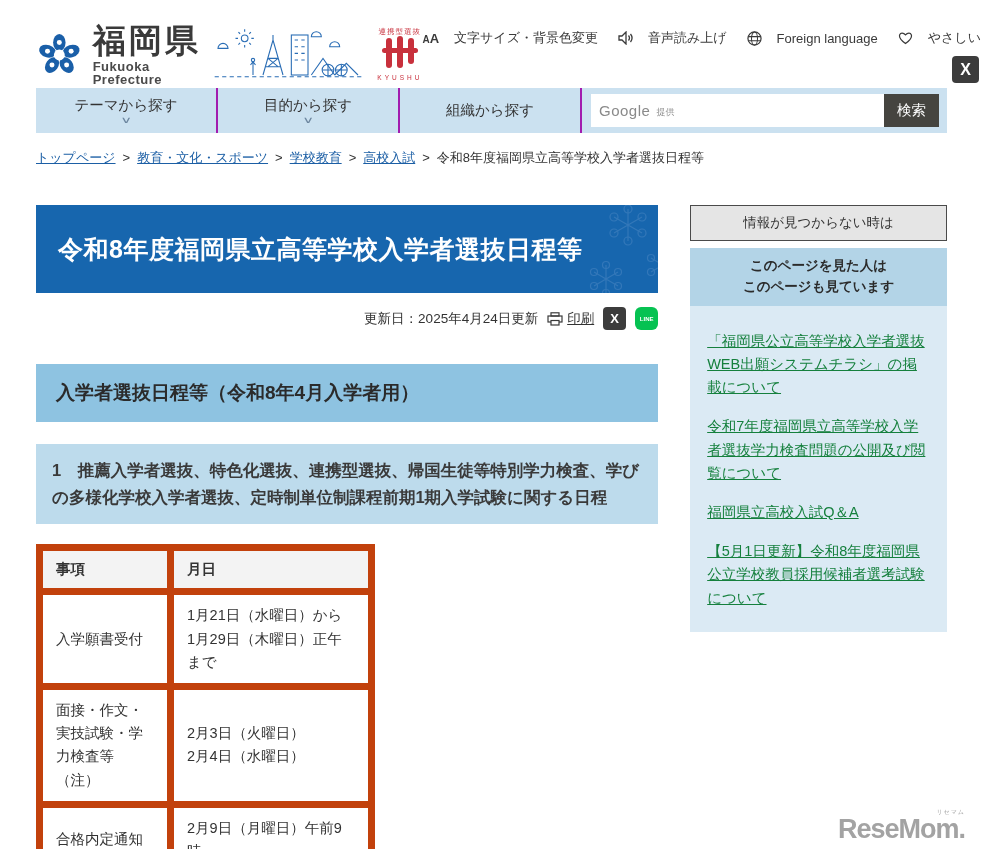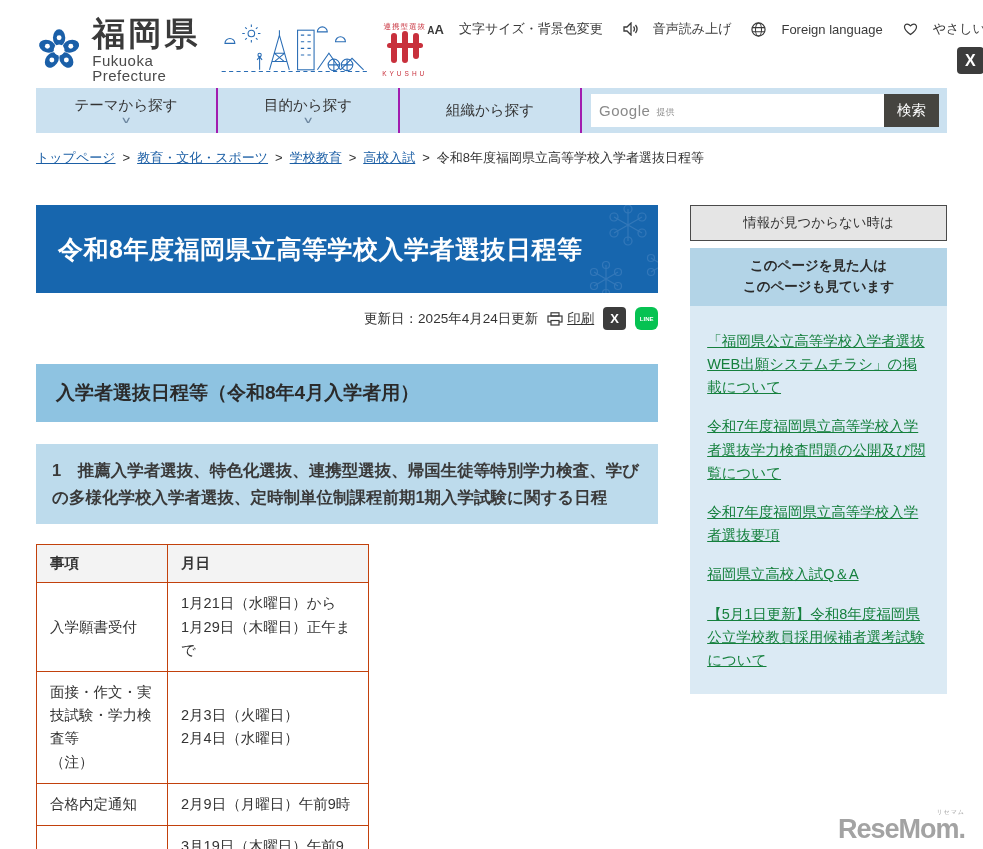--- a/index.html
+++ b/index.html
@@ -5,26 +5,26 @@
   * { margin:0; padding:0; box-sizing:border-box; }
   html,body { width:983px; }
   body {
     height:849px; position:relative; overflow:hidden;
     background:#fff; color:#333;
     font-family:"Liberation Sans","DejaVu Sans",sans-serif;
   }
   a { cursor:pointer; }
 
   
-  .header { height:88px; padding:12px 36px 0 36px; display:flex; justify-content:space-between; }
+  .header { height:88px; padding:21px 36px 0 36px; display:flex; justify-content:space-between; }
   .brand { display:flex; align-items:center; gap:10px; }
   .flower-logo { width:56px; height:56px; }
   .brand-text { line-height:1; }
   .brand-ja { font-size:33px; font-weight:bold; color:#3a3a3a; letter-spacing:3px; position:relative; }
-  .brand-en { font-size:15px; color:#4a4a4a; font-weight:normal; margin-top:3px; letter-spacing:0.5px; }
+  .brand-en { font-size:13px; color:#4a4a4a; font-weight:bold; margin-top:3px; letter-spacing:0.5px; }
   .cityscape { margin-left:2px; }
   .kyushu { text-align:center; color:#c8303c; line-height:1.1; margin-left:4px; }
   .kyushu-tagline { font-size:7.5px; letter-spacing:1px; }
   .kyushu-label { font-size:6.5px; letter-spacing:3px; margin-top:1px; }
 
   .header-right { display:flex; flex-direction:column; align-items:flex-end; gap:9px; padding-top:8px; }
   .utility { display:flex; gap:20px; font-size:13px; color:#3a3a3a; align-items:center; }
   .utility-item { display:flex; align-items:center; gap:15px; white-space:nowrap; }
   .aa-glyph { font-weight:bold; font-size:13px; letter-spacing:0; }
   .aa-glyph .small-a { font-size:10px; }
@@ -68,21 +68,21 @@
   .meta-row { display:flex; justify-content:flex-end; align-items:center; gap:9px; margin:14px 0 0; font-size:13.5px; }
   .print-link { color:#333; text-decoration:underline; display:flex; align-items:center; gap:4px; }
 
   
   .section-heading { margin-top:34px; background:#8ec3e1; padding:16px 20px; font-size:19px; font-weight:bold; color:#2b2b2b; }
   .subsection-heading { margin-top:22px; background:#bddbec; padding:13px 16px; font-size:16.5px;
                         font-weight:bold; line-height:1.65; color:#3a3a3a; }
 
   
   .sched-table { margin-top:20px; border-collapse:collapse; font-size:14.5px; color:#333; }
-  .sched-table th, .sched-table td { border:1px solid #c2410c; padding:9px 13px; text-align:left; vertical-align:middle; }
+  .sched-table th, .sched-table td { border:7px solid #c2410c; padding:9px 13px; text-align:left; vertical-align:middle; }
   .sched-table th { background:#f3f3f3; font-weight:bold; }
   .col-item { width:131px; }
   .col-date { width:201px; }
   .pre { white-space:pre-line; line-height:1.6; }
   .sched-table td { line-height:1.6; }
 
   
   .notfound-box { border:1px solid #4a4a4a; background:#e5e5e5; text-align:center; padding:8px 4px;
                   font-size:13.5px; color:#333; cursor:pointer; }
   .related-box { margin-top:7px; background:#dbeaf4; padding-bottom:22px; }
@@ -311,21 +311,20 @@
   </div>
 
   <div class="side-col">
     <div class="notfound-box">情報が見つからない時は</div>
     <div class="related-box">
       <div class="related-header">このページを見た人は
 このページも見ています</div>
       <div class="related-links">
         <a>「福岡県公立高等学校入学者選抜WEB出願システムチラシ」の掲載について</a>
         <a>令和7年度福岡県立高等学校入学者選抜学力検査問題の公開及び閲覧について</a>
-        <a>令和7年度福岡県立高等学校入学者選抜要項</a>
         <a>福岡県立高校入試Q＆A</a>
         <a>【5月1日更新】令和8年度福岡県公立学校教員採用候補者選考試験について</a>
       </div>
     </div>
   </div>
 </div>
 
 <div class="watermark">
   <span class="watermark-ruby">リセマム</span>
   <span class="watermark-text">ReseMom.</span>

